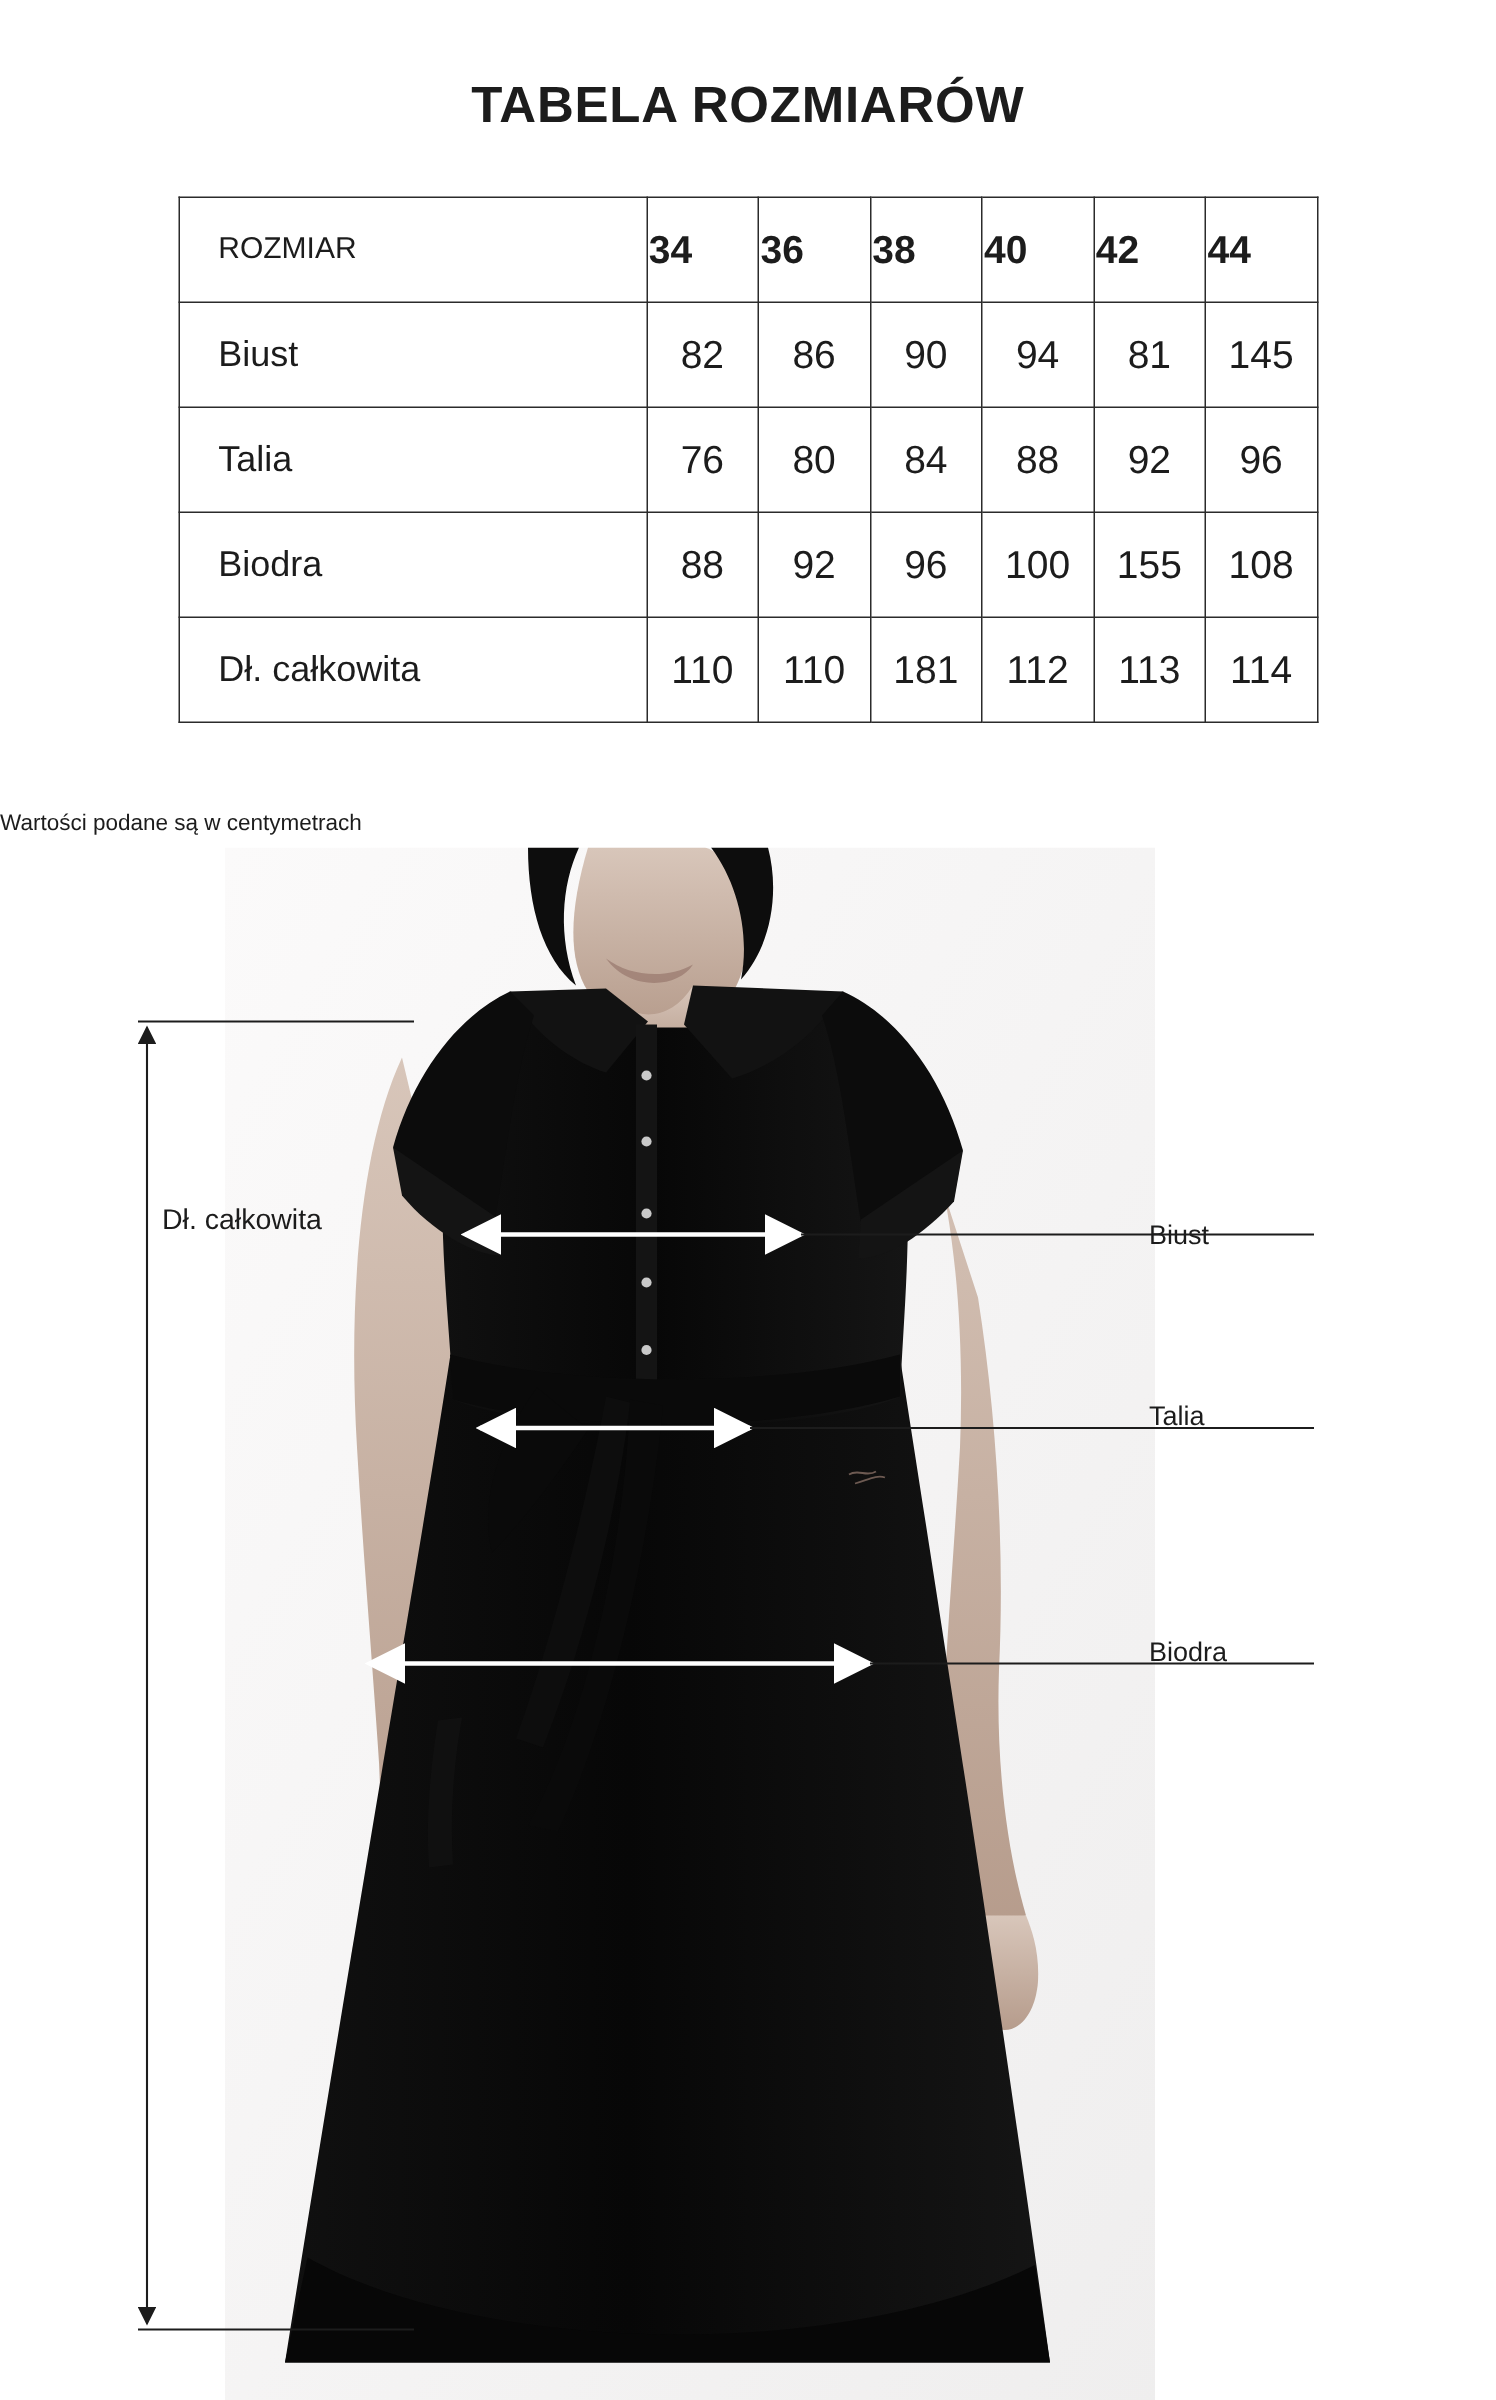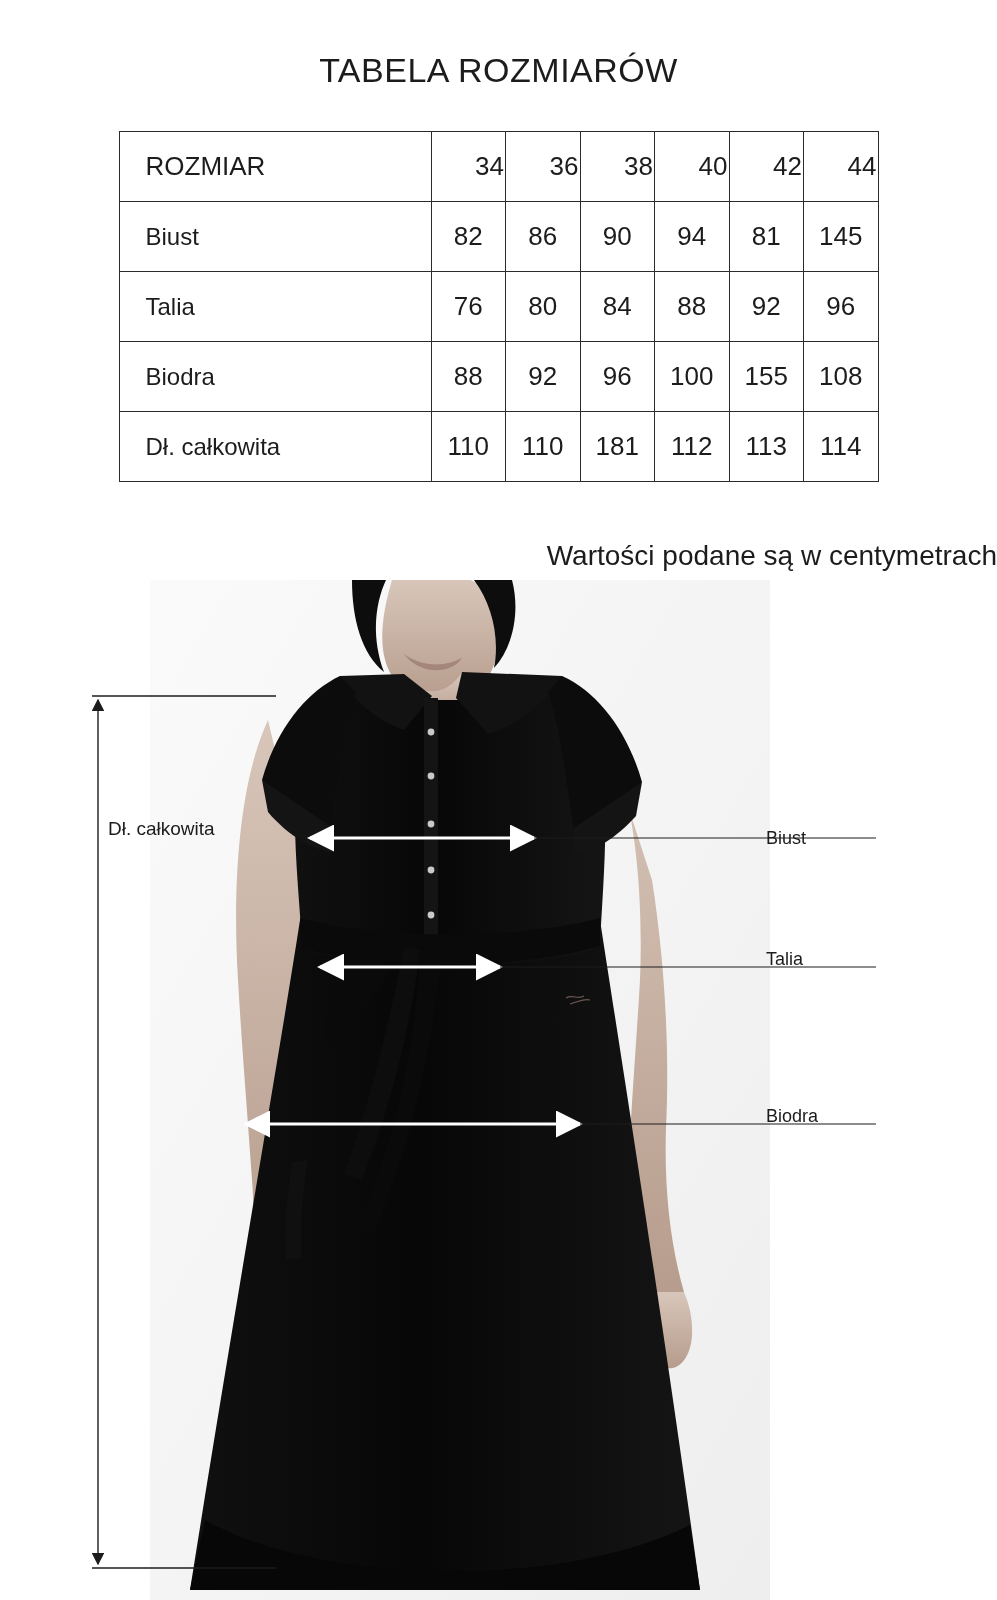--- a/index.html
+++ b/index.html
@@ -13,21 +13,21 @@
     font-family: "Liberation Sans", sans-serif;
     color: #1a1a1a;
     position: relative;
     overflow: hidden;
   }
 
   
   .page-title {
     text-align: center;
     font-size: 34px;
-    font-weight: 400;
+    font-weight: 700;
     letter-spacing: 0.5px;
     color: #1c1c1c;
     margin: 52px 0 0 0;
     line-height: 1.1;
   }
 
   
   .table-wrap {
     margin: 42px auto 0 auto;
     width: 760px;
@@ -45,35 +45,36 @@
     color: #1c1c1c;
   }
   table.size-table th.row-head,
   table.size-table td.row-head {
     text-align: left;
     padding-left: 26px;
     width: 284px;
     font-size: 24px;
   }
   table.size-table th.row-head {
-    font-size: 26px;
+    font-size: 20px;
     margin-left: 36px;
   }
   table.size-table th.size-col {
     font-size: 26px;
-    text-align: right;
+    text-align: left;
+    font-weight: bold;
   }
   table.size-table td.val {
     text-align: center;
     font-size: 26px;
   }
 
   .units-note {
-    text-align: right;
-    font-size: 28px;
+    text-align: left;
+    font-size: 15px;
     color: #1c1c1c;
     margin-top: 58px;
   }
 
   
   .figure {
     position: relative;
     width: 997px;
     height: 1050px;
     margin-top: 8px;

